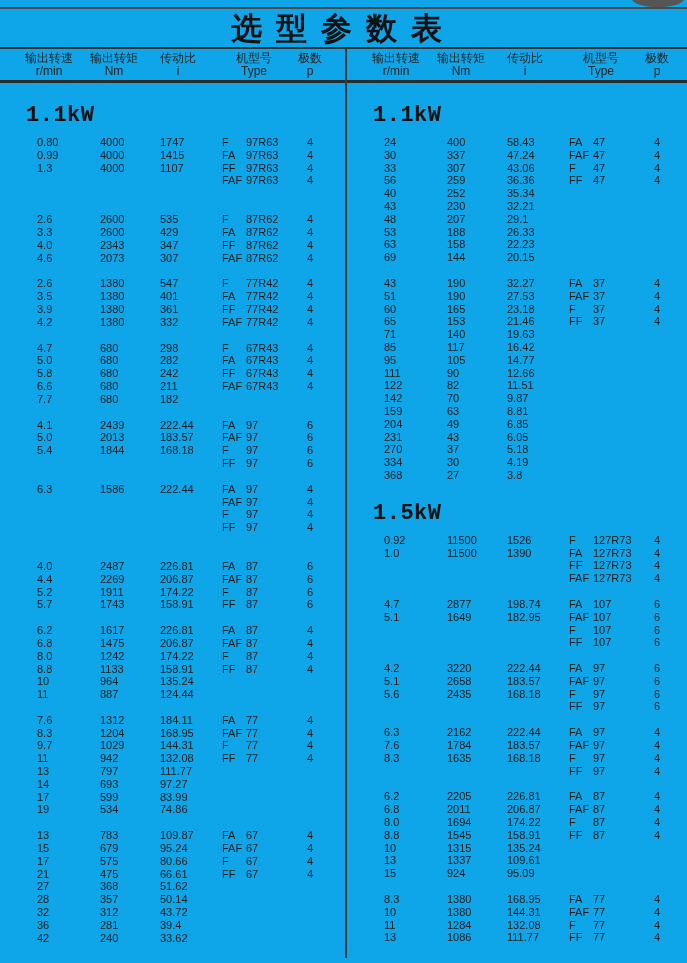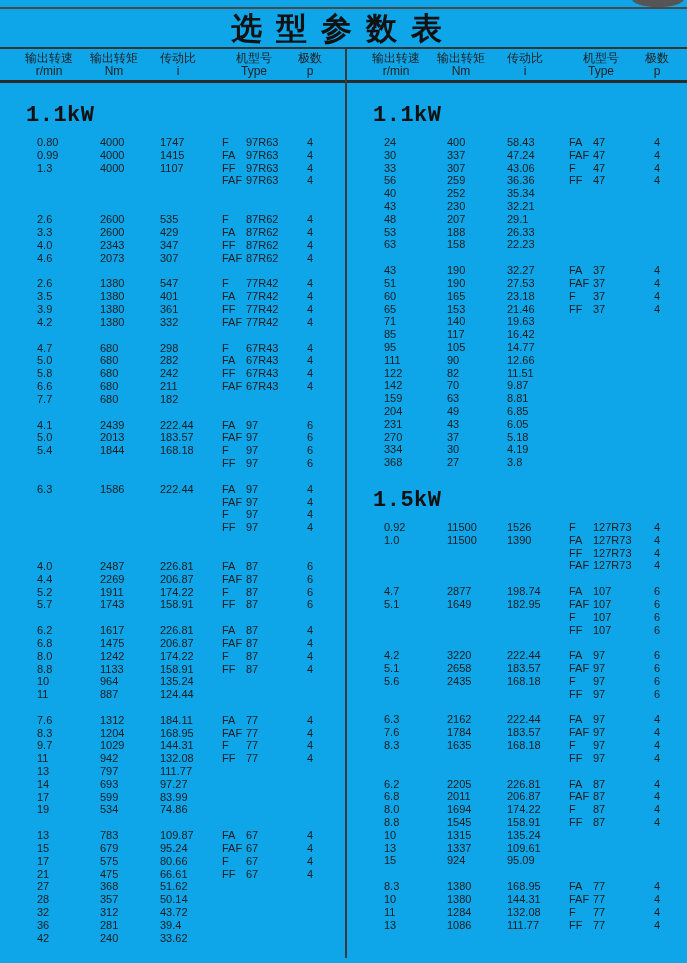--- a/index.html
+++ b/index.html
@@ -552,20 +552,25 @@
         <div class="row">
           <span class="c c-speed">53</span>
           <span class="c c-torque">188</span>
           <span class="c c-ratio">26.33</span>
         </div>
         <div class="row">
           <span class="c c-speed">63</span>
           <span class="c c-torque">158</span>
           <span class="c c-ratio">22.23</span>
         </div>
+        <div class="row">
+          <span class="c c-speed">69</span>
+          <span class="c c-torque">144</span>
+          <span class="c c-ratio">20.15</span>
+        </div>
       </div>
       <div class="block blank0">
         <div class="row">
           <span class="c c-speed">43</span>
           <span class="c c-torque">190</span>
           <span class="c c-ratio">32.27</span>
           <span class="c c-mount">FA</span>
           <span class="c c-size">37</span>
           <span class="c c-poles">4</span>
         </div>

